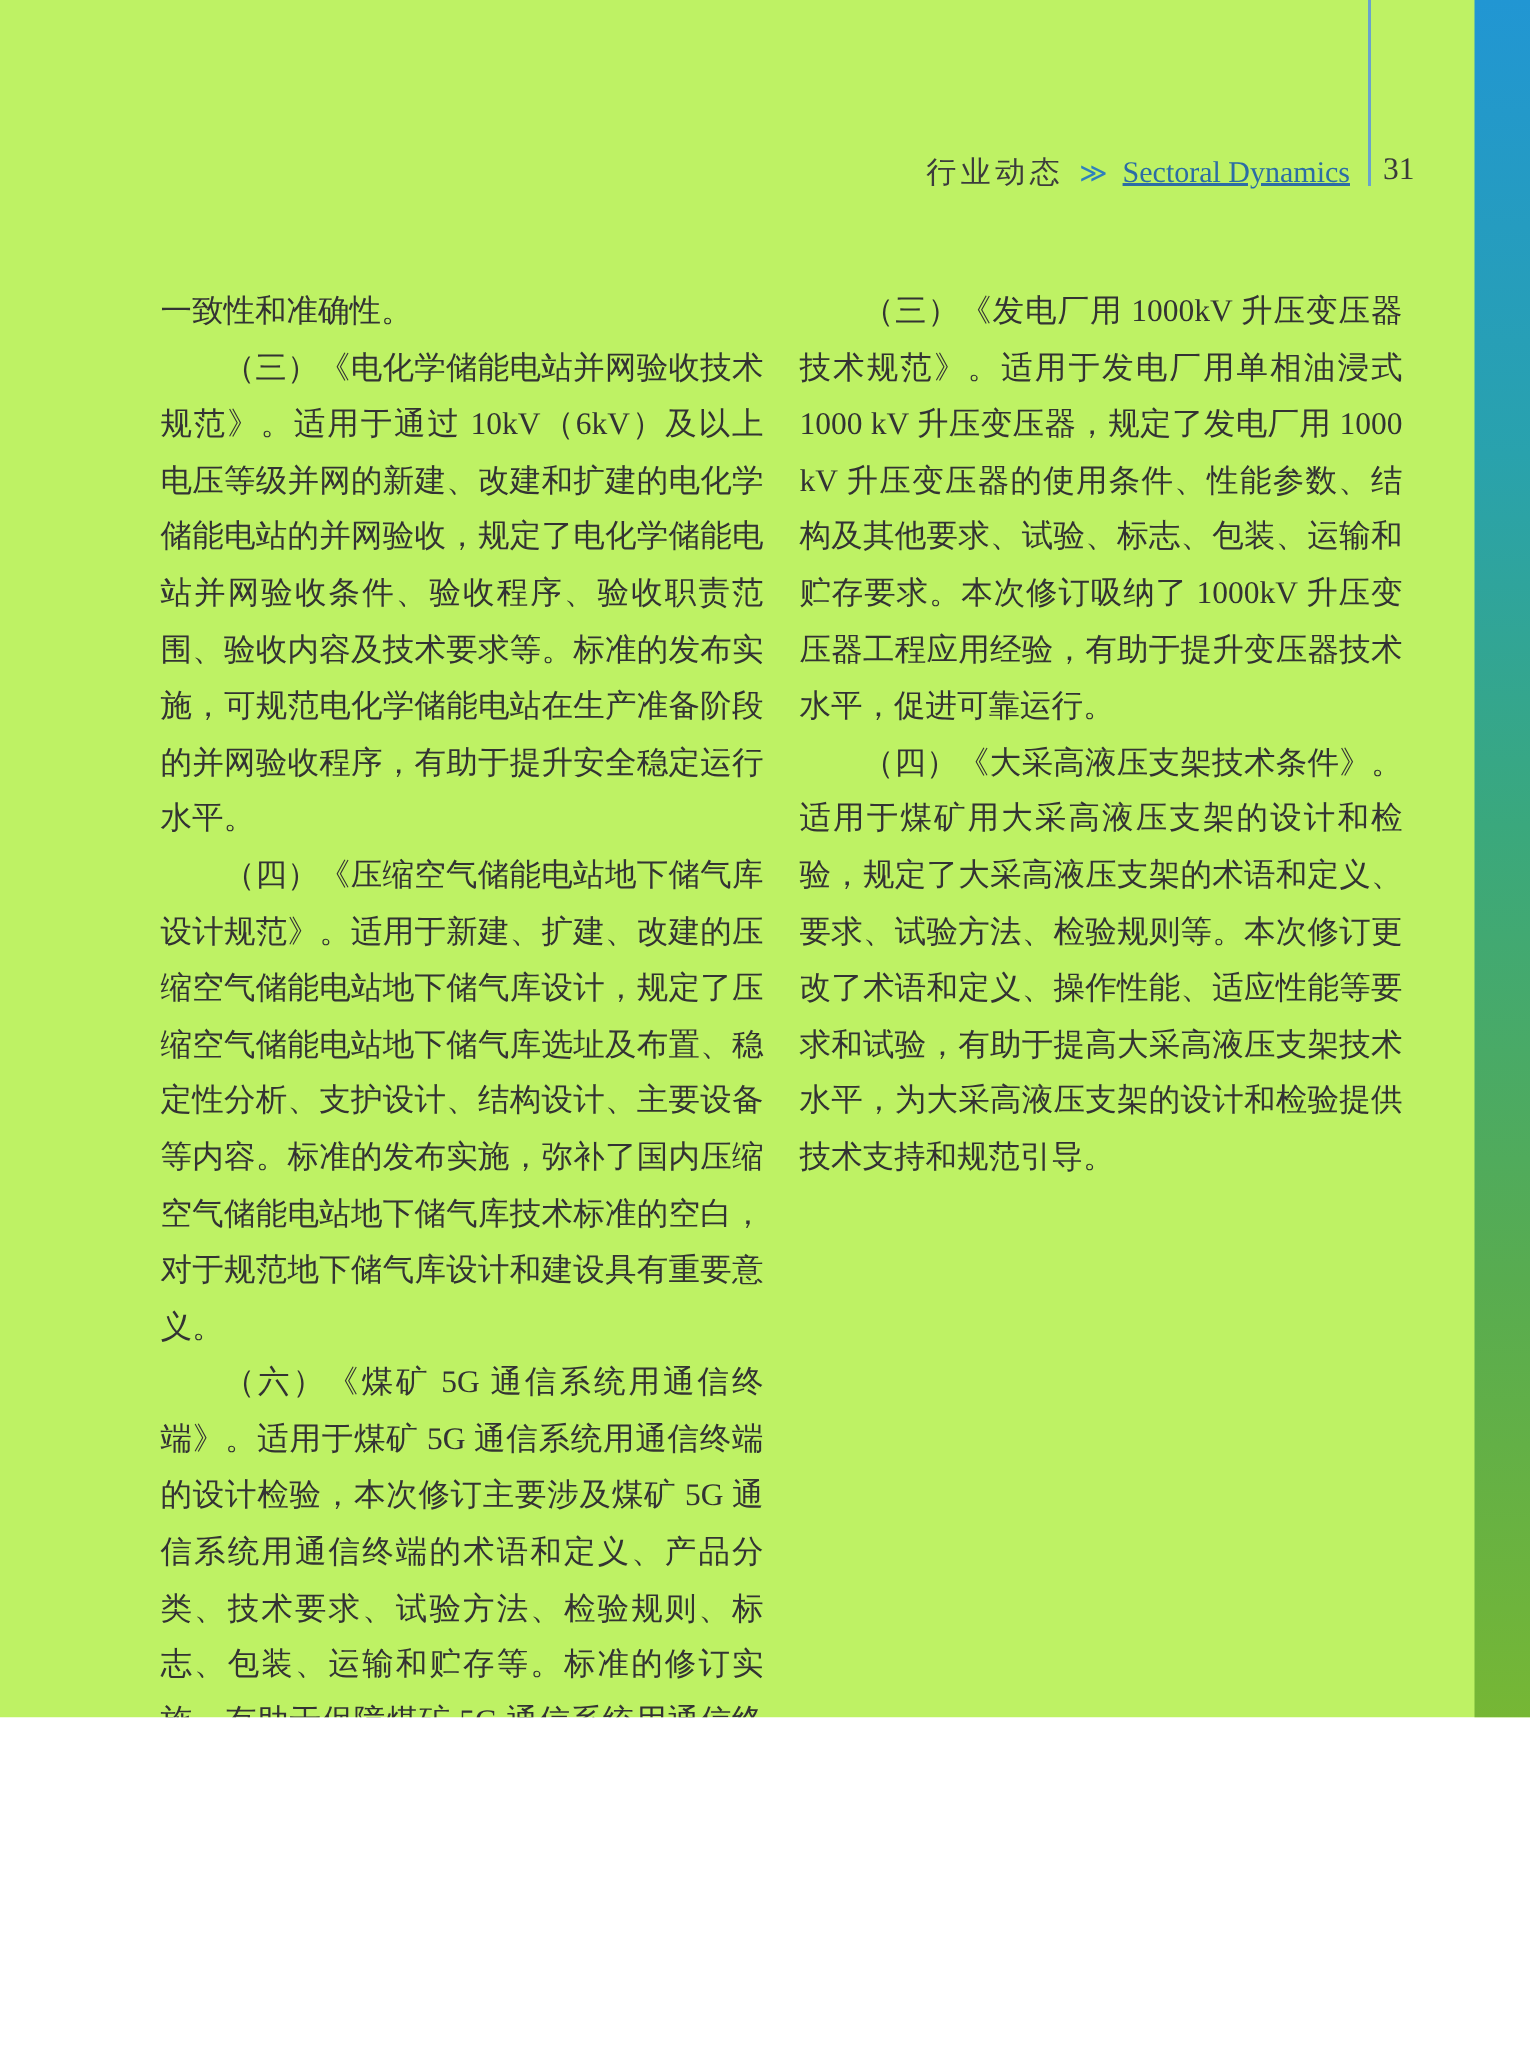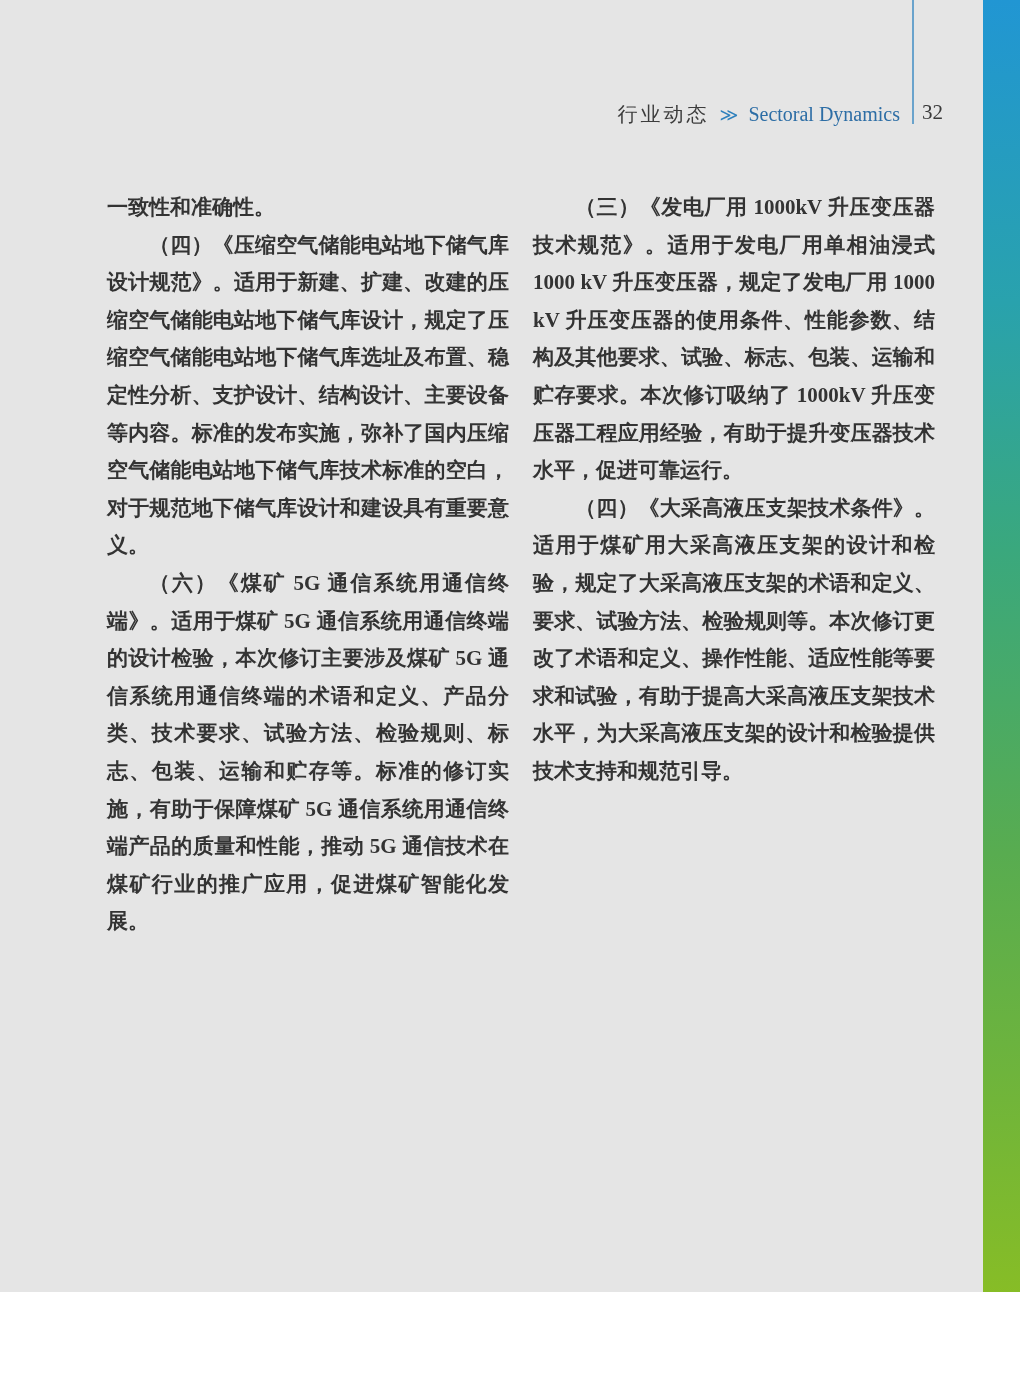--- a/index.html
+++ b/index.html
@@ -3,22 +3,22 @@
 <meta charset="utf-8">
 <style>
   html, body {
     margin: 0;
     padding: 0;
     background: #ffffff;
   }
   .page {
     position: relative;
     width: 1020px;
-    height: 1292px;
-    background: #e5e5e5;
+    height: 1145px;
+    background: #bef264;
     overflow: hidden;
     font-family: "Liberation Serif", "DejaVu Serif", serif;
   }
   
   .gradient-bar {
     position: absolute;
     top: 0;
     right: 0;
     width: 37px;
     height: 1375px;
@@ -42,20 +42,21 @@
     color: #3c3c3c;
   }
   .h-sep {
     font-size: 18px;
     color: #2f81bd;
   }
   .h-en {
     font-family: "Liberation Serif", "DejaVu Serif", serif;
     font-size: 20px;
     color: #2c6da5;
+    text-decoration: underline;
   }
   .header-rule {
     position: absolute;
     left: 912px;
     top: 0;
     width: 2px;
     height: 124px;
     background: #6aa3cc;
   }
   .page-num {
@@ -74,43 +75,43 @@
     font-size: 21px;
     line-height: 37.6px;
     color: #333333;
     text-align: justify;
   }
   .col-left  { left: 107px; }
   .col-right { left: 533px; }
   .para {
     margin: 0;
     text-indent: 2em;
-    font-weight: bold;
   }
   .para.no-indent { text-indent: 0; }
 </style>
 </head>
 <body>
 
 <div class="page">
 
   <div class="gradient-bar" style="background: linear-gradient(rgb(33, 150, 211) 0%, rgb(41, 162, 173) 22%, rgb(58, 168, 125) 40%, rgb(88, 172, 80) 62%, rgb(110, 180, 60) 78%, rgb(144, 192, 30) 100%);"></div>
 
   <div class="header">
     <span class="h-zh">行业动态</span>
     <span class="h-sep">≫</span>
     <span class="h-en">Sectoral Dynamics</span>
   </div>
 
   <div class="header-rule"></div>
 
-  <div class="page-num">32</div>
+  <div class="page-num">31</div>
 
   <div class="col col-left" id="col-left">
       <p class="para no-indent">一致性和准确性。</p>
+      <p class="para">（三）《电化学储能电站并网验收技术规范》。适用于通过 10kV（6kV）及以上电压等级并网的新建、改建和扩建的电化学储能电站的并网验收，规定了电化学储能电站并网验收条件、验收程序、验收职责范围、验收内容及技术要求等。标准的发布实施，可规范电化学储能电站在生产准备阶段的并网验收程序，有助于提升安全稳定运行水平。</p>
       <p class="para">（四）《压缩空气储能电站地下储气库设计规范》。适用于新建、扩建、改建的压缩空气储能电站地下储气库设计，规定了压缩空气储能电站地下储气库选址及布置、稳定性分析、支护设计、结构设计、主要设备等内容。标准的发布实施，弥补了国内压缩空气储能电站地下储气库技术标准的空白，对于规范地下储气库设计和建设具有重要意义。</p>
       <p class="para">（六）《煤矿 5G 通信系统用通信终端》。适用于煤矿 5G 通信系统用通信终端的设计检验，本次修订主要涉及煤矿 5G 通信系统用通信终端的术语和定义、产品分类、技术要求、试验方法、检验规则、标志、包装、运输和贮存等。标准的修订实施，有助于保障煤矿 5G 通信系统用通信终端产品的质量和性能，推动 5G 通信技术在煤矿行业的推广应用，促进煤矿智能化发展。</p>
     </div>
   <div class="col col-right" id="col-right">
       <p class="para">（三）《发电厂用 1000kV 升压变压器技术规范》。适用于发电厂用单相油浸式 1000 kV 升压变压器，规定了发电厂用 1000 kV 升压变压器的使用条件、性能参数、结构及其他要求、试验、标志、包装、运输和贮存要求。本次修订吸纳了 1000kV 升压变压器工程应用经验，有助于提升变压器技术水平，促进可靠运行。</p>
       <p class="para">（四）《大采高液压支架技术条件》。适用于煤矿用大采高液压支架的设计和检验，规定了大采高液压支架的术语和定义、要求、试验方法、检验规则等。本次修订更改了术语和定义、操作性能、适应性能等要求和试验，有助于提高大采高液压支架技术水平，为大采高液压支架的设计和检验提供技术支持和规范引导。</p>
     </div>
 
 </div>
 

